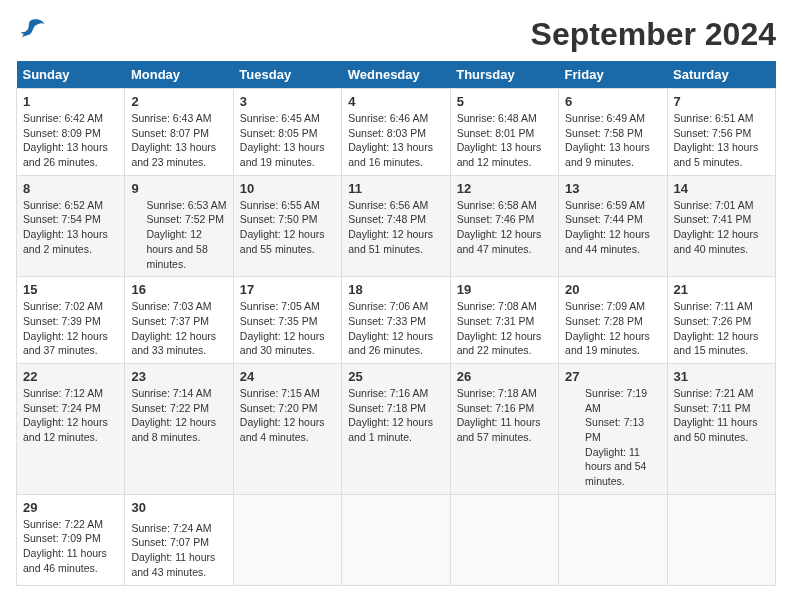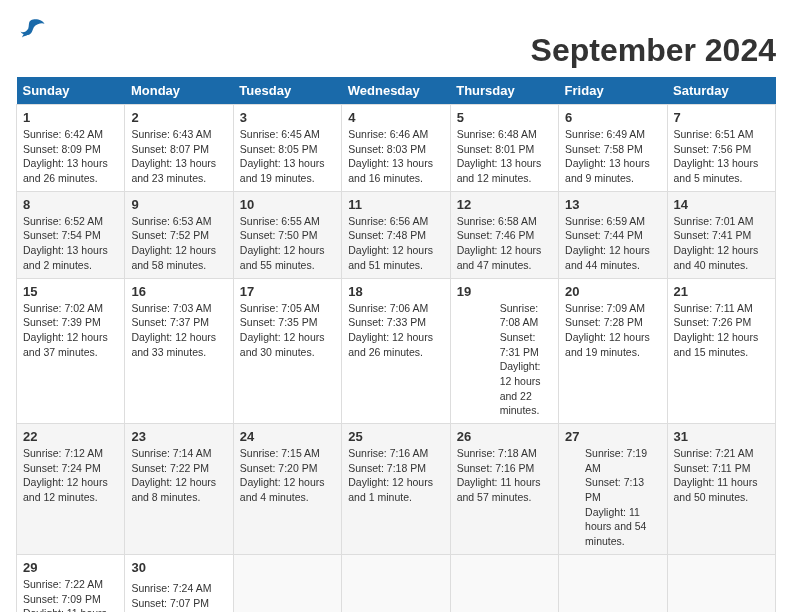--- a/index.html
+++ b/index.html
@@ -29,21 +29,20 @@
     }
     .logo-text span {
       color: #1a6aaa;
     }
     .logo-bird {
       width: 30px;
       height: 28px;
     }
     .title-block {
       text-align: center;
-      margin-top: 16px;
     }
     .month-title {
       font-size: 32px;
       font-weight: bold;
       color: #333;
     }
     .location-title {
       font-size: 16px;
       color: #333;
     }
@@ -161,21 +160,21 @@
       </tr>
       <tr>
         <td>
           <span class="day-num">8</span>
           <div class="day-info" style="white-space: pre-line;">Sunrise: 6:52 AM
 Sunset: 7:54 PM
 Daylight: 13 hours and 2 minutes.</div>
         </td>
         <td>
           <span class="day-num">9</span>
-          <div class="day-info" style="white-space: pre-line;">Sunrise: 6:53 AM
+          <div class="day-info" style="white-space: pre-line; margin-left: 15px;">Sunrise: 6:53 AM
 Sunset: 7:52 PM
 Daylight: 12 hours and 58 minutes.</div>
         </td>
         <td>
           <span class="day-num">10</span>
           <div class="day-info" style="white-space: pre-line;">Sunrise: 6:55 AM
 Sunset: 7:50 PM
 Daylight: 12 hours and 55 minutes.</div>
         </td>
         <td>
@@ -223,21 +222,21 @@
 Daylight: 12 hours and 30 minutes.</div>
         </td>
         <td>
           <span class="day-num">18</span>
           <div class="day-info" style="white-space: pre-line;">Sunrise: 7:06 AM
 Sunset: 7:33 PM
 Daylight: 12 hours and 26 minutes.</div>
         </td>
         <td>
           <span class="day-num">19</span>
-          <div class="day-info" style="white-space: pre-line; margin-left: 43px;">Sunrise: 7:08 AM
+          <div class="day-info" style="white-space: pre-line;">Sunrise: 7:08 AM
 Sunset: 7:31 PM
 Daylight: 12 hours and 22 minutes.</div>
         </td>
         <td>
           <span class="day-num">20</span>
           <div class="day-info" style="white-space: pre-line;">Sunrise: 7:09 AM
 Sunset: 7:28 PM
 Daylight: 12 hours and 19 minutes.</div>
         </td>
         <td>

